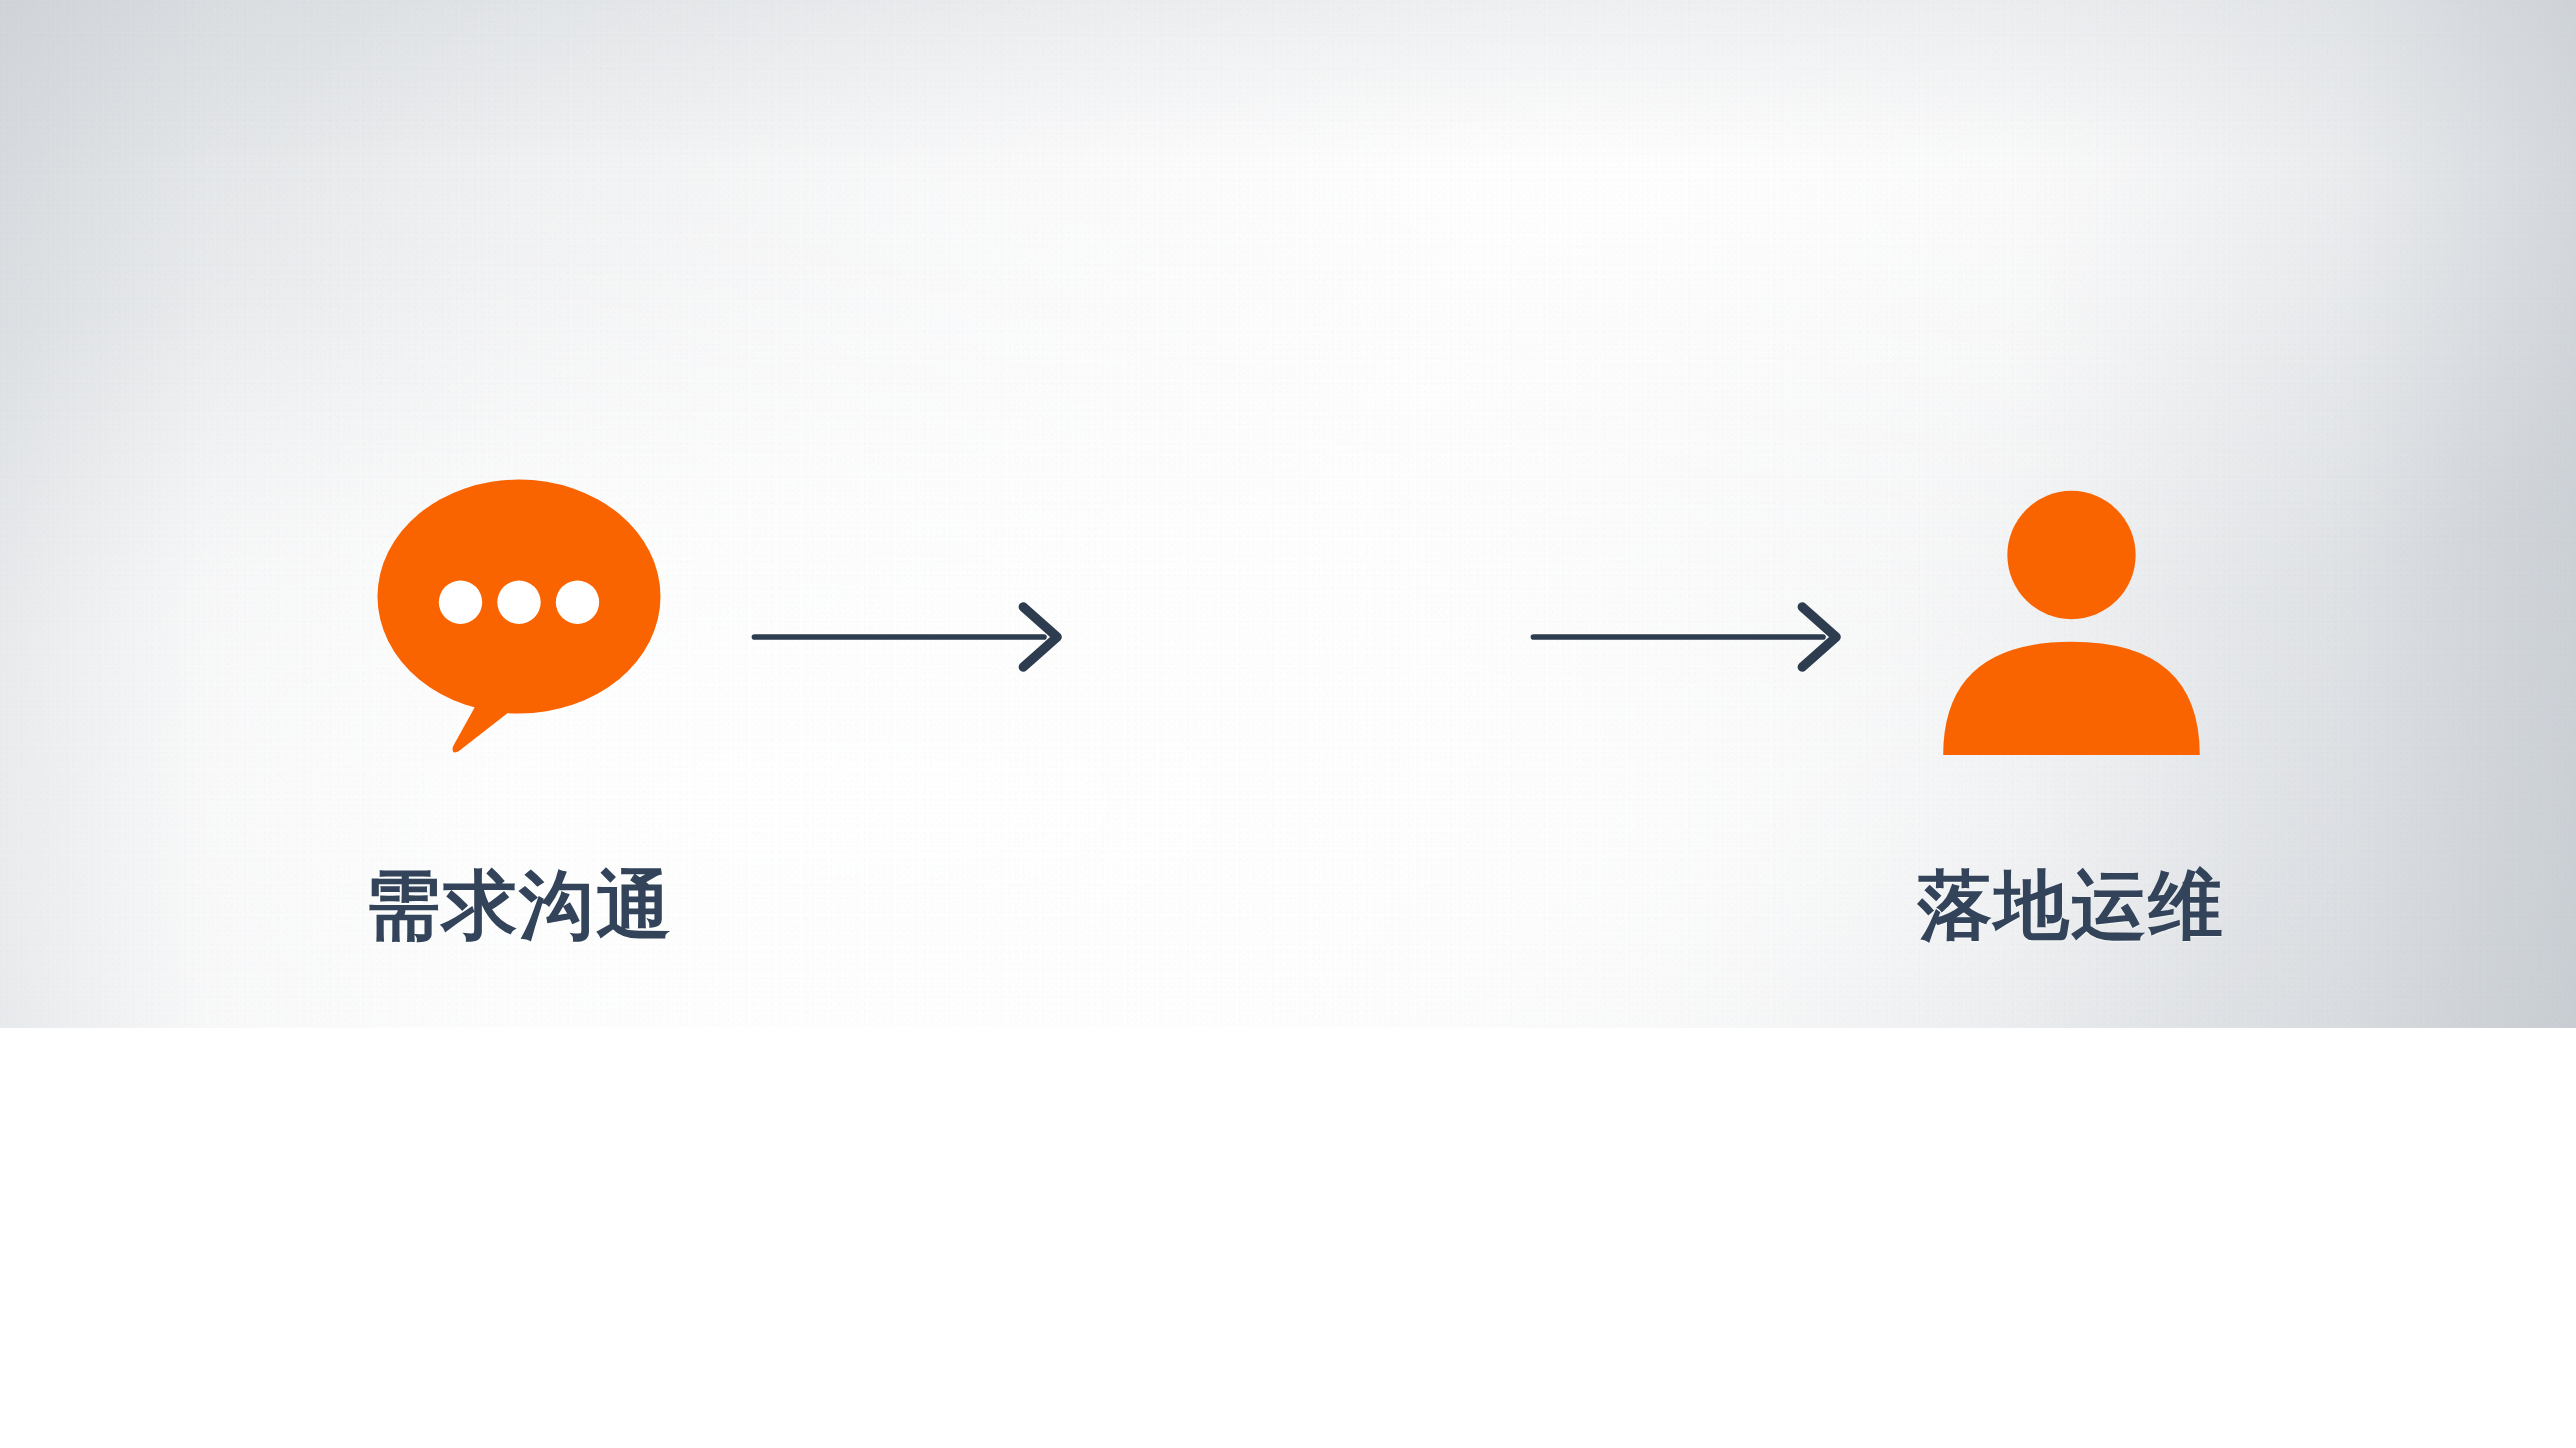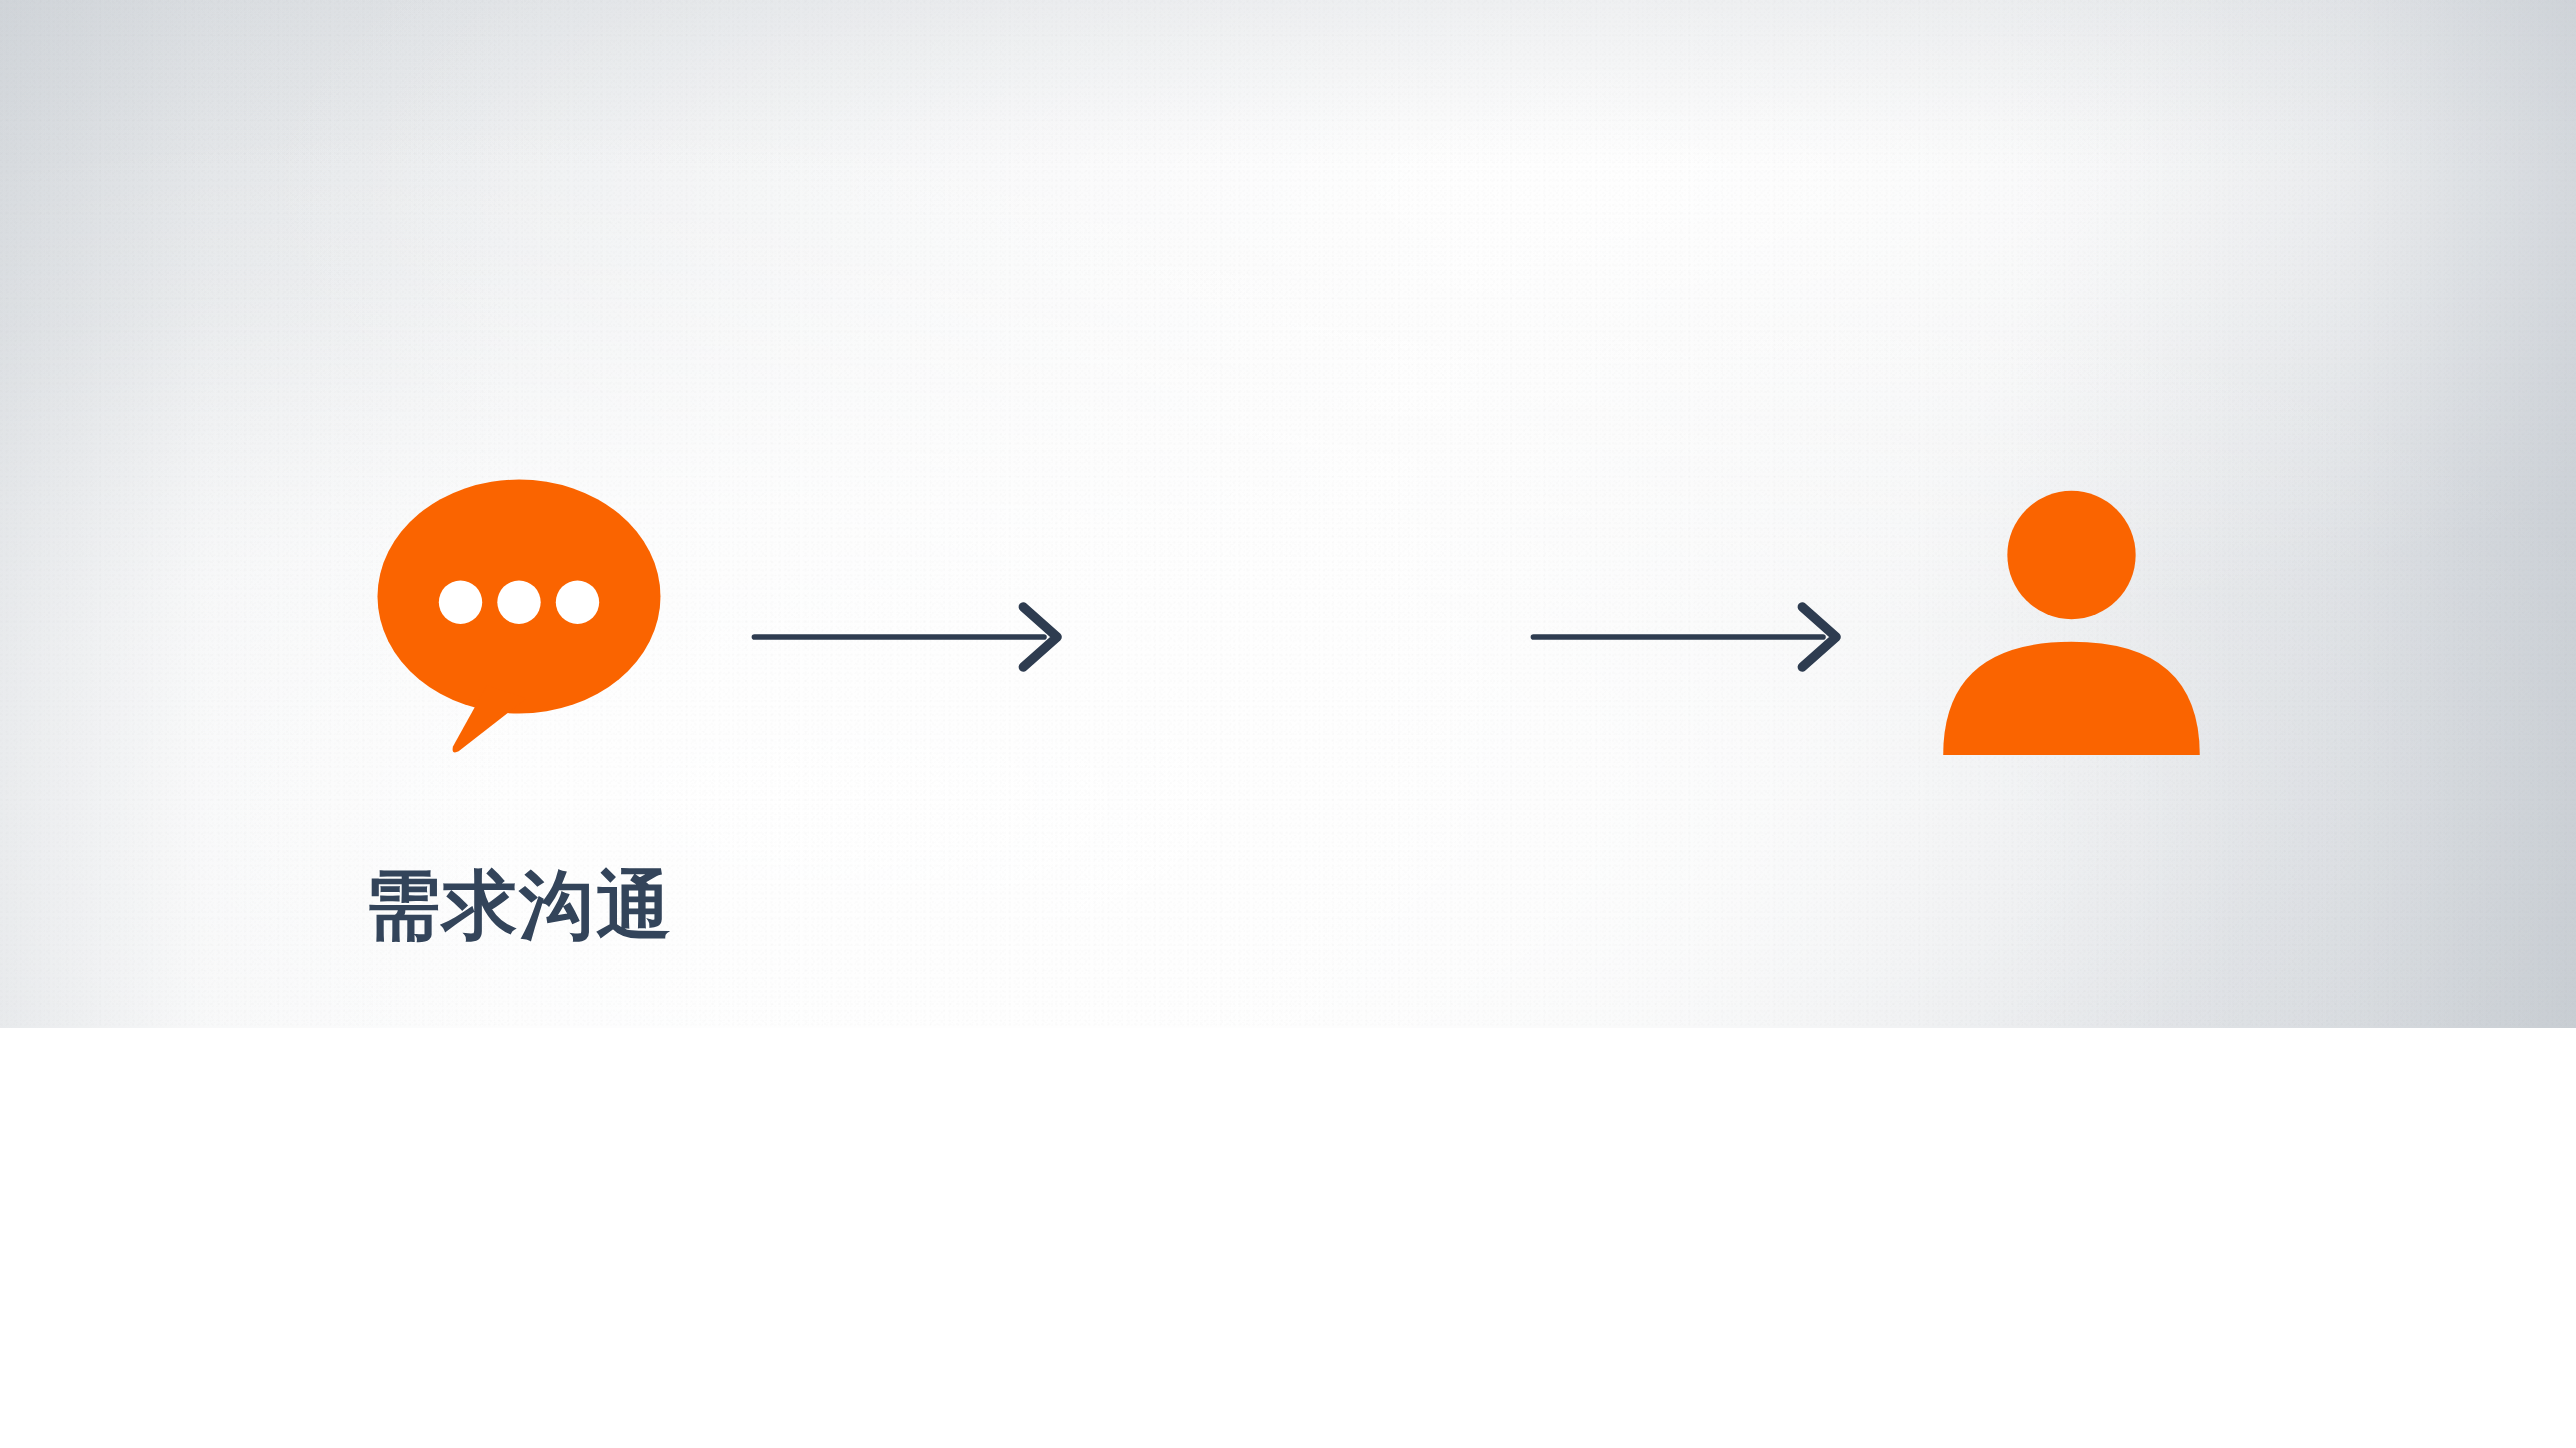--- a/index.html
+++ b/index.html
@@ -101,20 +101,21 @@
       </svg>
       <span class="step-label" style="margin-top:113px;">需求沟通</span>
     </div>
 
 
     <div class="step" style="left:1807px; top:472px;">
       <svg class="step-icon" width="283" height="283" viewBox="0 0 300 300" aria-hidden="true">
         <circle cx="150" cy="88" r="68" fill="#FA6400"></circle>
         <path d="M14 300 Q14 180 150 180 Q286 180 286 300 Z" fill="#FA6400"></path>
       </svg>
+      <span class="step-label" style="margin-top:113px;">落地运维</span>
     </div>
 
     <svg class="connector" style="left:750px; top:590px;" width="321" height="94" viewBox="0 0 340 100" aria-hidden="true">
       <line x1="4" y1="50" x2="312" y2="50" stroke="#2E3C50" stroke-width="6" stroke-linecap="round"></line>
       <polyline points="290,18 326,50 290,82" fill="none" stroke="#2E3C50" stroke-width="10" stroke-linecap="round" stroke-linejoin="round"></polyline>
     </svg>
 
     <svg class="connector" style="left:1529px; top:590px;" width="321" height="94" viewBox="0 0 340 100" aria-hidden="true">
       <line x1="4" y1="50" x2="312" y2="50" stroke="#2E3C50" stroke-width="6" stroke-linecap="round"></line>
       <polyline points="290,18 326,50 290,82" fill="none" stroke="#2E3C50" stroke-width="10" stroke-linecap="round" stroke-linejoin="round"></polyline>

